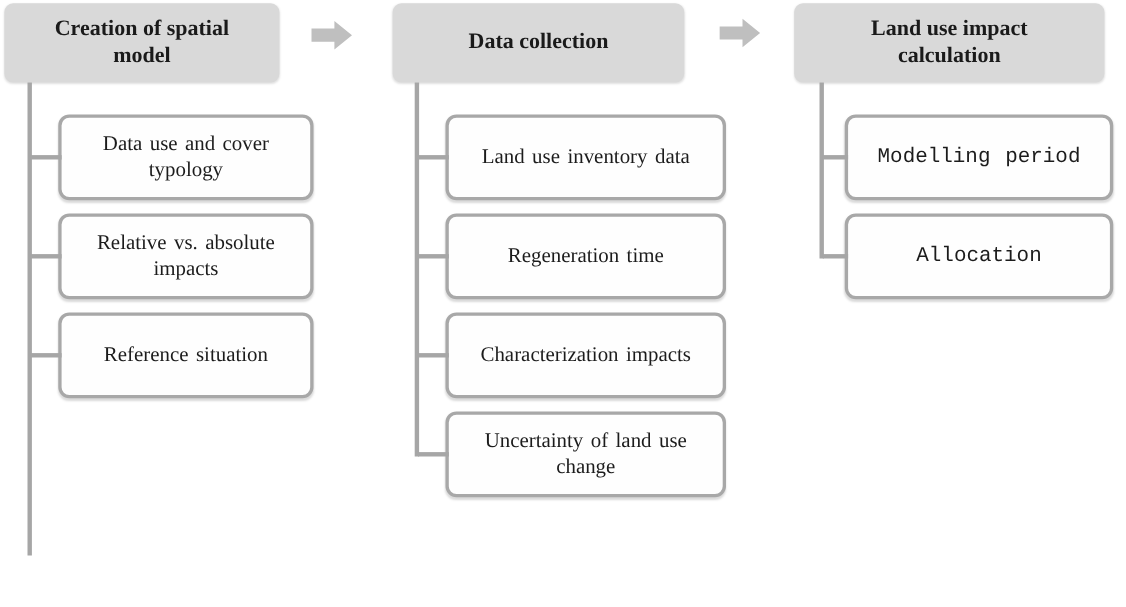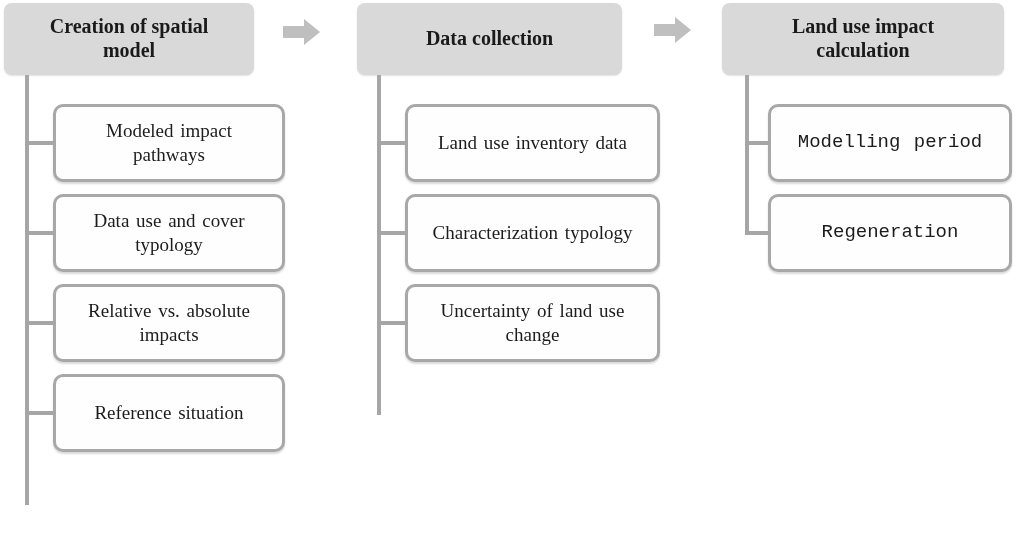--- a/index.html
+++ b/index.html
@@ -109,24 +109,20 @@
 <body>
 
 <div class="canvas">
 
   <div class="column col1">
     <div class="header">Creation of spatial model</div>
     <div class="vline"></div>
     <div class="children">
       <div class="child">
         <div class="stub"></div>
-        <span class="label">Modeled impact pathways</span>
-      </div>
-      <div class="child">
-        <div class="stub"></div>
         <span class="label">Data use and cover typology</span>
       </div>
       <div class="child">
         <div class="stub"></div>
         <span class="label">Relative vs. absolute impacts</span>
       </div>
       <div class="child">
         <div class="stub"></div>
         <span class="label">Reference situation</span>
       </div>
@@ -140,21 +136,25 @@
   <div class="column col2">
     <div class="header">Data collection</div>
     <div class="vline"></div>
     <div class="children">
       <div class="child">
         <div class="stub"></div>
         <span class="label">Land use inventory data</span>
       </div>
       <div class="child">
         <div class="stub"></div>
-        <span class="label">Characterization typology</span>
+        <span class="label">Regeneration time</span>
+      </div>
+      <div class="child">
+        <div class="stub"></div>
+        <span class="label">Characterization impacts</span>
       </div>
       <div class="child">
         <div class="stub"></div>
         <span class="label">Uncertainty of land use change</span>
       </div>
     </div>
   </div>
 
   <svg class="arrow arrow2" viewBox="0 0 38 30" aria-hidden="true">
     <polygon points="0,9 21,9 21,2 37,15 21,28 21,21 0,21"></polygon>
@@ -163,18 +163,18 @@
   <div class="column col3">
     <div class="header">Land use impact calculation</div>
     <div class="vline"></div>
     <div class="children">
       <div class="child">
         <div class="stub"></div>
         <span class="label">Modelling period</span>
       </div>
       <div class="child">
         <div class="stub"></div>
-        <span class="label">Regeneration</span>
+        <span class="label">Allocation</span>
       </div>
     </div>
   </div>
 
 </div>
 
 </body></html>

